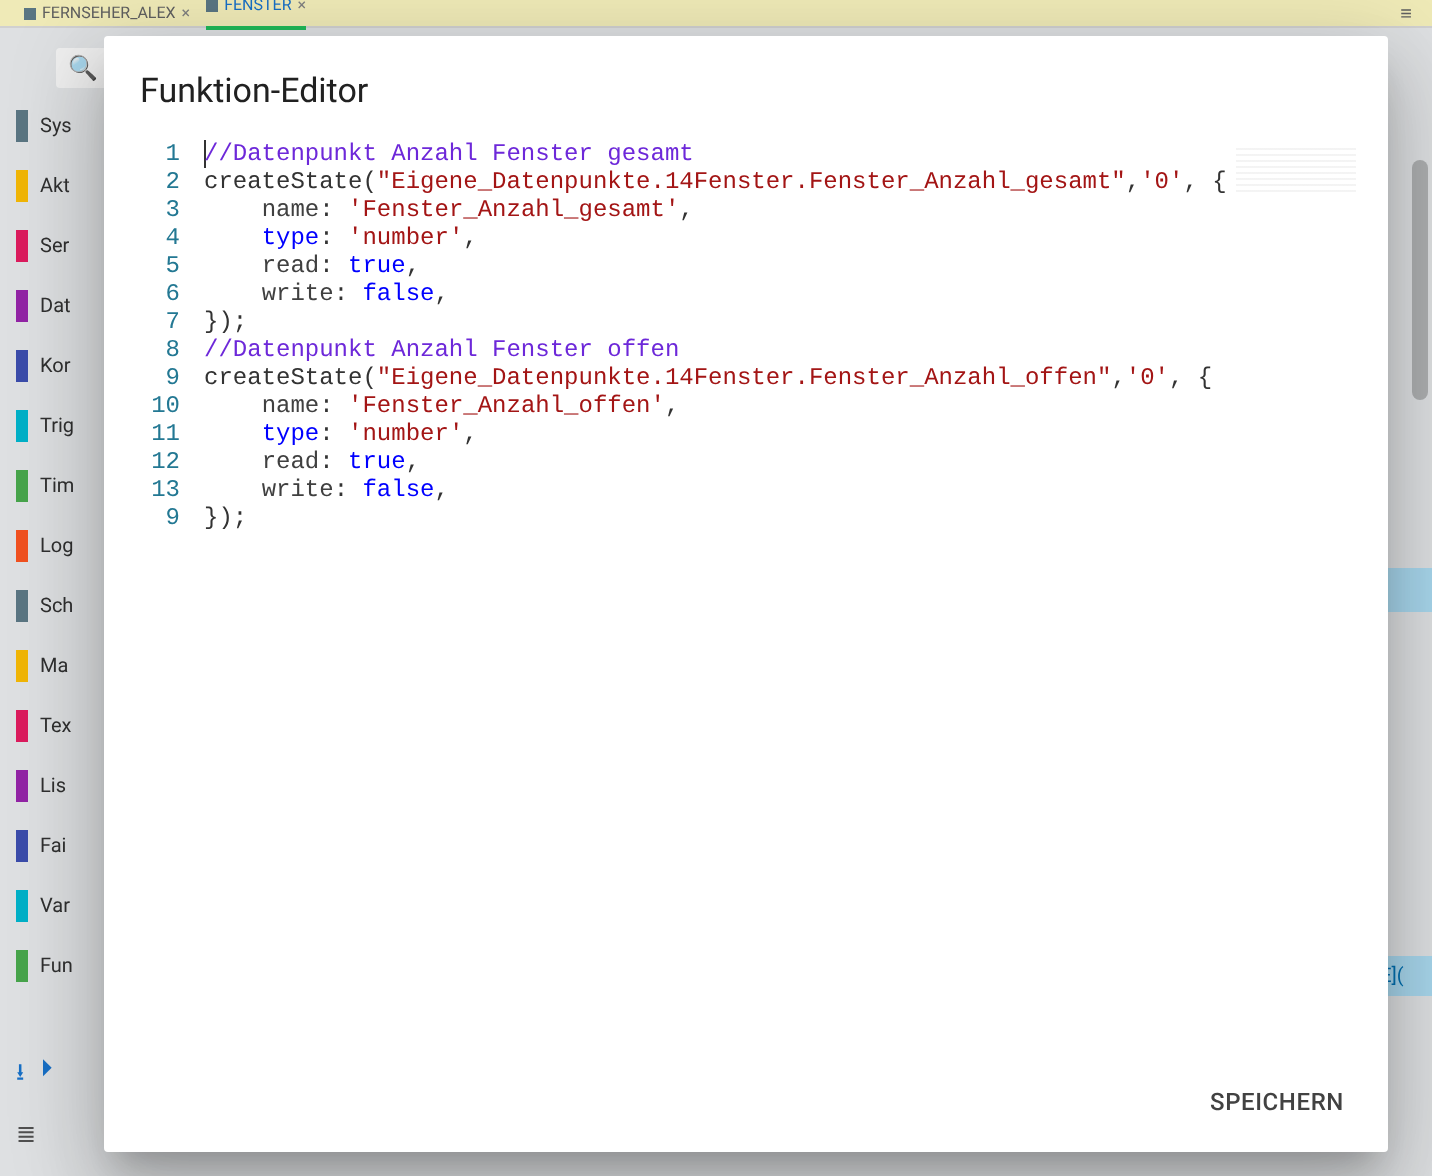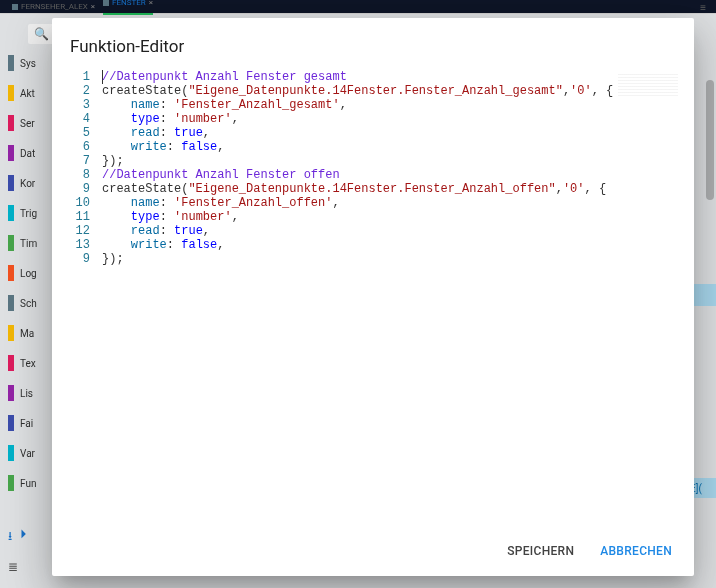--- a/index.html
+++ b/index.html
@@ -14,21 +14,21 @@
   
   .bg {
     position: absolute;
     inset: 0;
     background: #eceff1;
   }
   .bg-tabs {
     position: absolute;
     top: 0; left: 0; right: 0;
     height: 14px;
-    background: #0f172a;
+    background: #fef9c3;
     display: flex;
     gap: 8px;
     padding-left: 12px;
     font-size: 8px;
     color: #666;
     align-items: center;
     border-bottom: 1px solid #ddd;
   }
   .bg-tab { display: flex; align-items: center; gap: 3px; }
   .bg-tab .sq { width: 6px; height: 6px; background: #607d8b; display: inline-block; }
@@ -165,21 +165,21 @@
   .code {
     position: absolute;
     left: 36px; top: 0;
     white-space: pre;
     color: #333;
   }
   .code-line { height: 14px; display: flex; }
   .tok-comment { color: #6d28d9; }
   .tok-fn { color: #333; }
   .tok-string { color: #a31515; }
-  .tok-propname { color: #0369a1; }
+  .tok-propname { color: #404040; }
   .tok-colon { color: #333; }
   .tok-bool { color: #0000ff; }
   .tok-type { color: #0000ff; }
   .cursor {
     border-left: 1px solid #333;
     height: 14px;
     display: inline-block;
     margin-right: -1px;
   }
   .modal-actions {
@@ -287,15 +287,14 @@
         <div>11</div>
         <div>12</div>
         <div>13</div>
         <div>9</div>
       </div>
     <div class="code"><div class="code-line"><span class="cursor"></span><span class="tok-comment">//Datenpunkt Anzahl Fenster gesamt</span></div><div class="code-line"><span class="tok-fn">createState(</span><span class="tok-string">"Eigene_Datenpunkte.14Fenster.Fenster_Anzahl_gesamt"</span><span class="tok-fn">,</span><span class="tok-string">'0'</span><span class="tok-fn">, {</span></div><div class="code-line"><span>    </span><span class="tok-propname">name</span><span class="tok-colon">: </span><span class="tok-string">'Fenster_Anzahl_gesamt'</span><span class="tok-fn">,</span></div><div class="code-line"><span>    </span><span class="tok-type">type</span><span class="tok-colon">: </span><span class="tok-string">'number'</span><span class="tok-fn">,</span></div><div class="code-line"><span>    </span><span class="tok-propname">read</span><span class="tok-colon">: </span><span class="tok-bool">true</span><span class="tok-fn">,</span></div><div class="code-line"><span>    </span><span class="tok-propname">write</span><span class="tok-colon">: </span><span class="tok-bool">false</span><span class="tok-fn">,</span></div><div class="code-line"><span class="tok-fn">});</span></div><div class="code-line"><span class="tok-comment">//Datenpunkt Anzahl Fenster offen</span></div><div class="code-line"><span class="tok-fn">createState(</span><span class="tok-string">"Eigene_Datenpunkte.14Fenster.Fenster_Anzahl_offen"</span><span class="tok-fn">,</span><span class="tok-string">'0'</span><span class="tok-fn">, {</span></div><div class="code-line"><span>    </span><span class="tok-propname">name</span><span class="tok-colon">: </span><span class="tok-string">'Fenster_Anzahl_offen'</span><span class="tok-fn">,</span></div><div class="code-line"><span>    </span><span class="tok-type">type</span><span class="tok-colon">: </span><span class="tok-string">'number'</span><span class="tok-fn">,</span></div><div class="code-line"><span>    </span><span class="tok-propname">read</span><span class="tok-colon">: </span><span class="tok-bool">true</span><span class="tok-fn">,</span></div><div class="code-line"><span>    </span><span class="tok-propname">write</span><span class="tok-colon">: </span><span class="tok-bool">false</span><span class="tok-fn">,</span></div><div class="code-line"><span class="tok-fn">});</span></div></div>
   </div>
 
   <div class="modal-actions">
     <button class="btn btn-primary">SPEICHERN</button>
-    <button class="btn btn-secondary">ABBRECHEN</button>
   </div>
 </div>
 
 </body></html>

